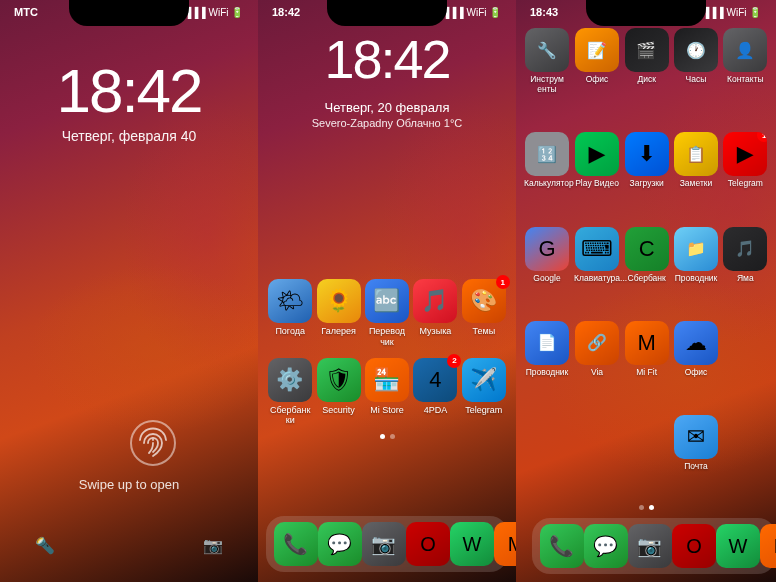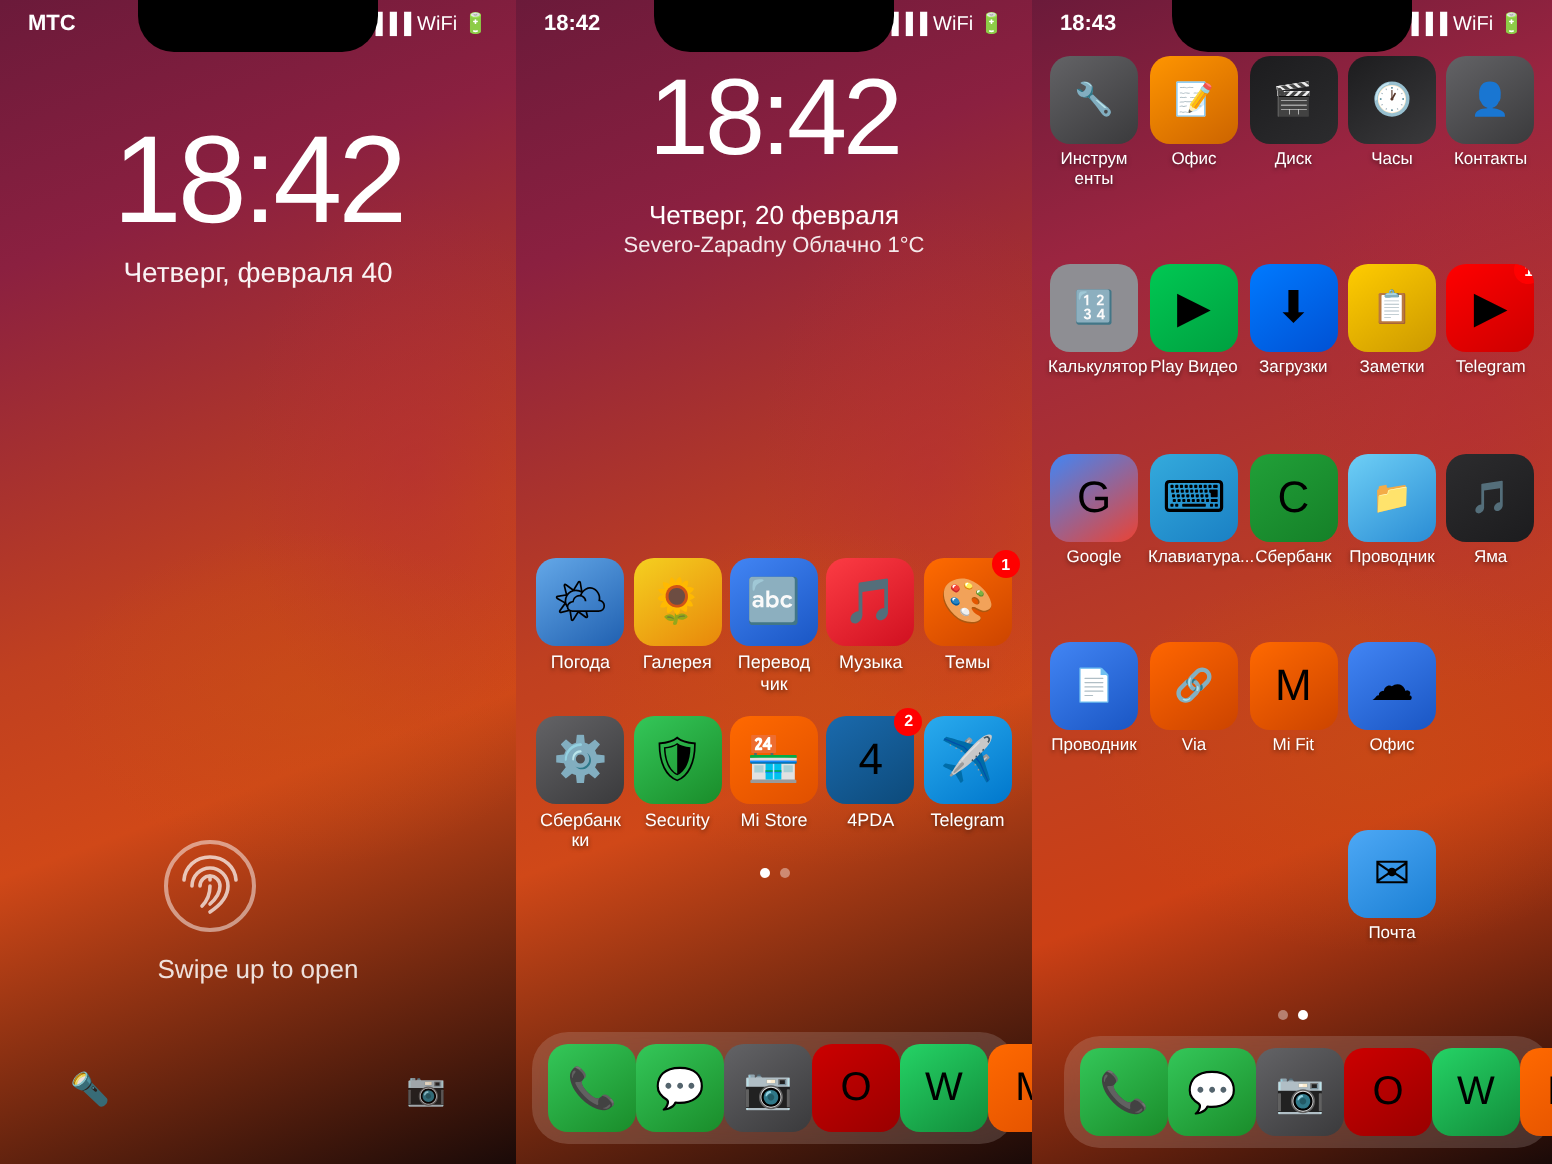--- a/index.html
+++ b/index.html
@@ -68,21 +68,21 @@
       font-size: 14px;
       font-weight: 400;
       margin-top: 6px;
       opacity: 0.95;
     }
     .screen-lock .fingerprint-area {
       position: absolute;
       bottom: 90px;
       display: flex;
       flex-direction: column;
-      align-items: flex-start;
+      align-items: flex-end;
       z-index: 10;
     }
     .screen-lock .fingerprint-icon {
       width: 52px;
       height: 52px;
       opacity: 0.7;
     }
     .screen-lock .swipe-text {
       color: white;
       font-size: 13px;

